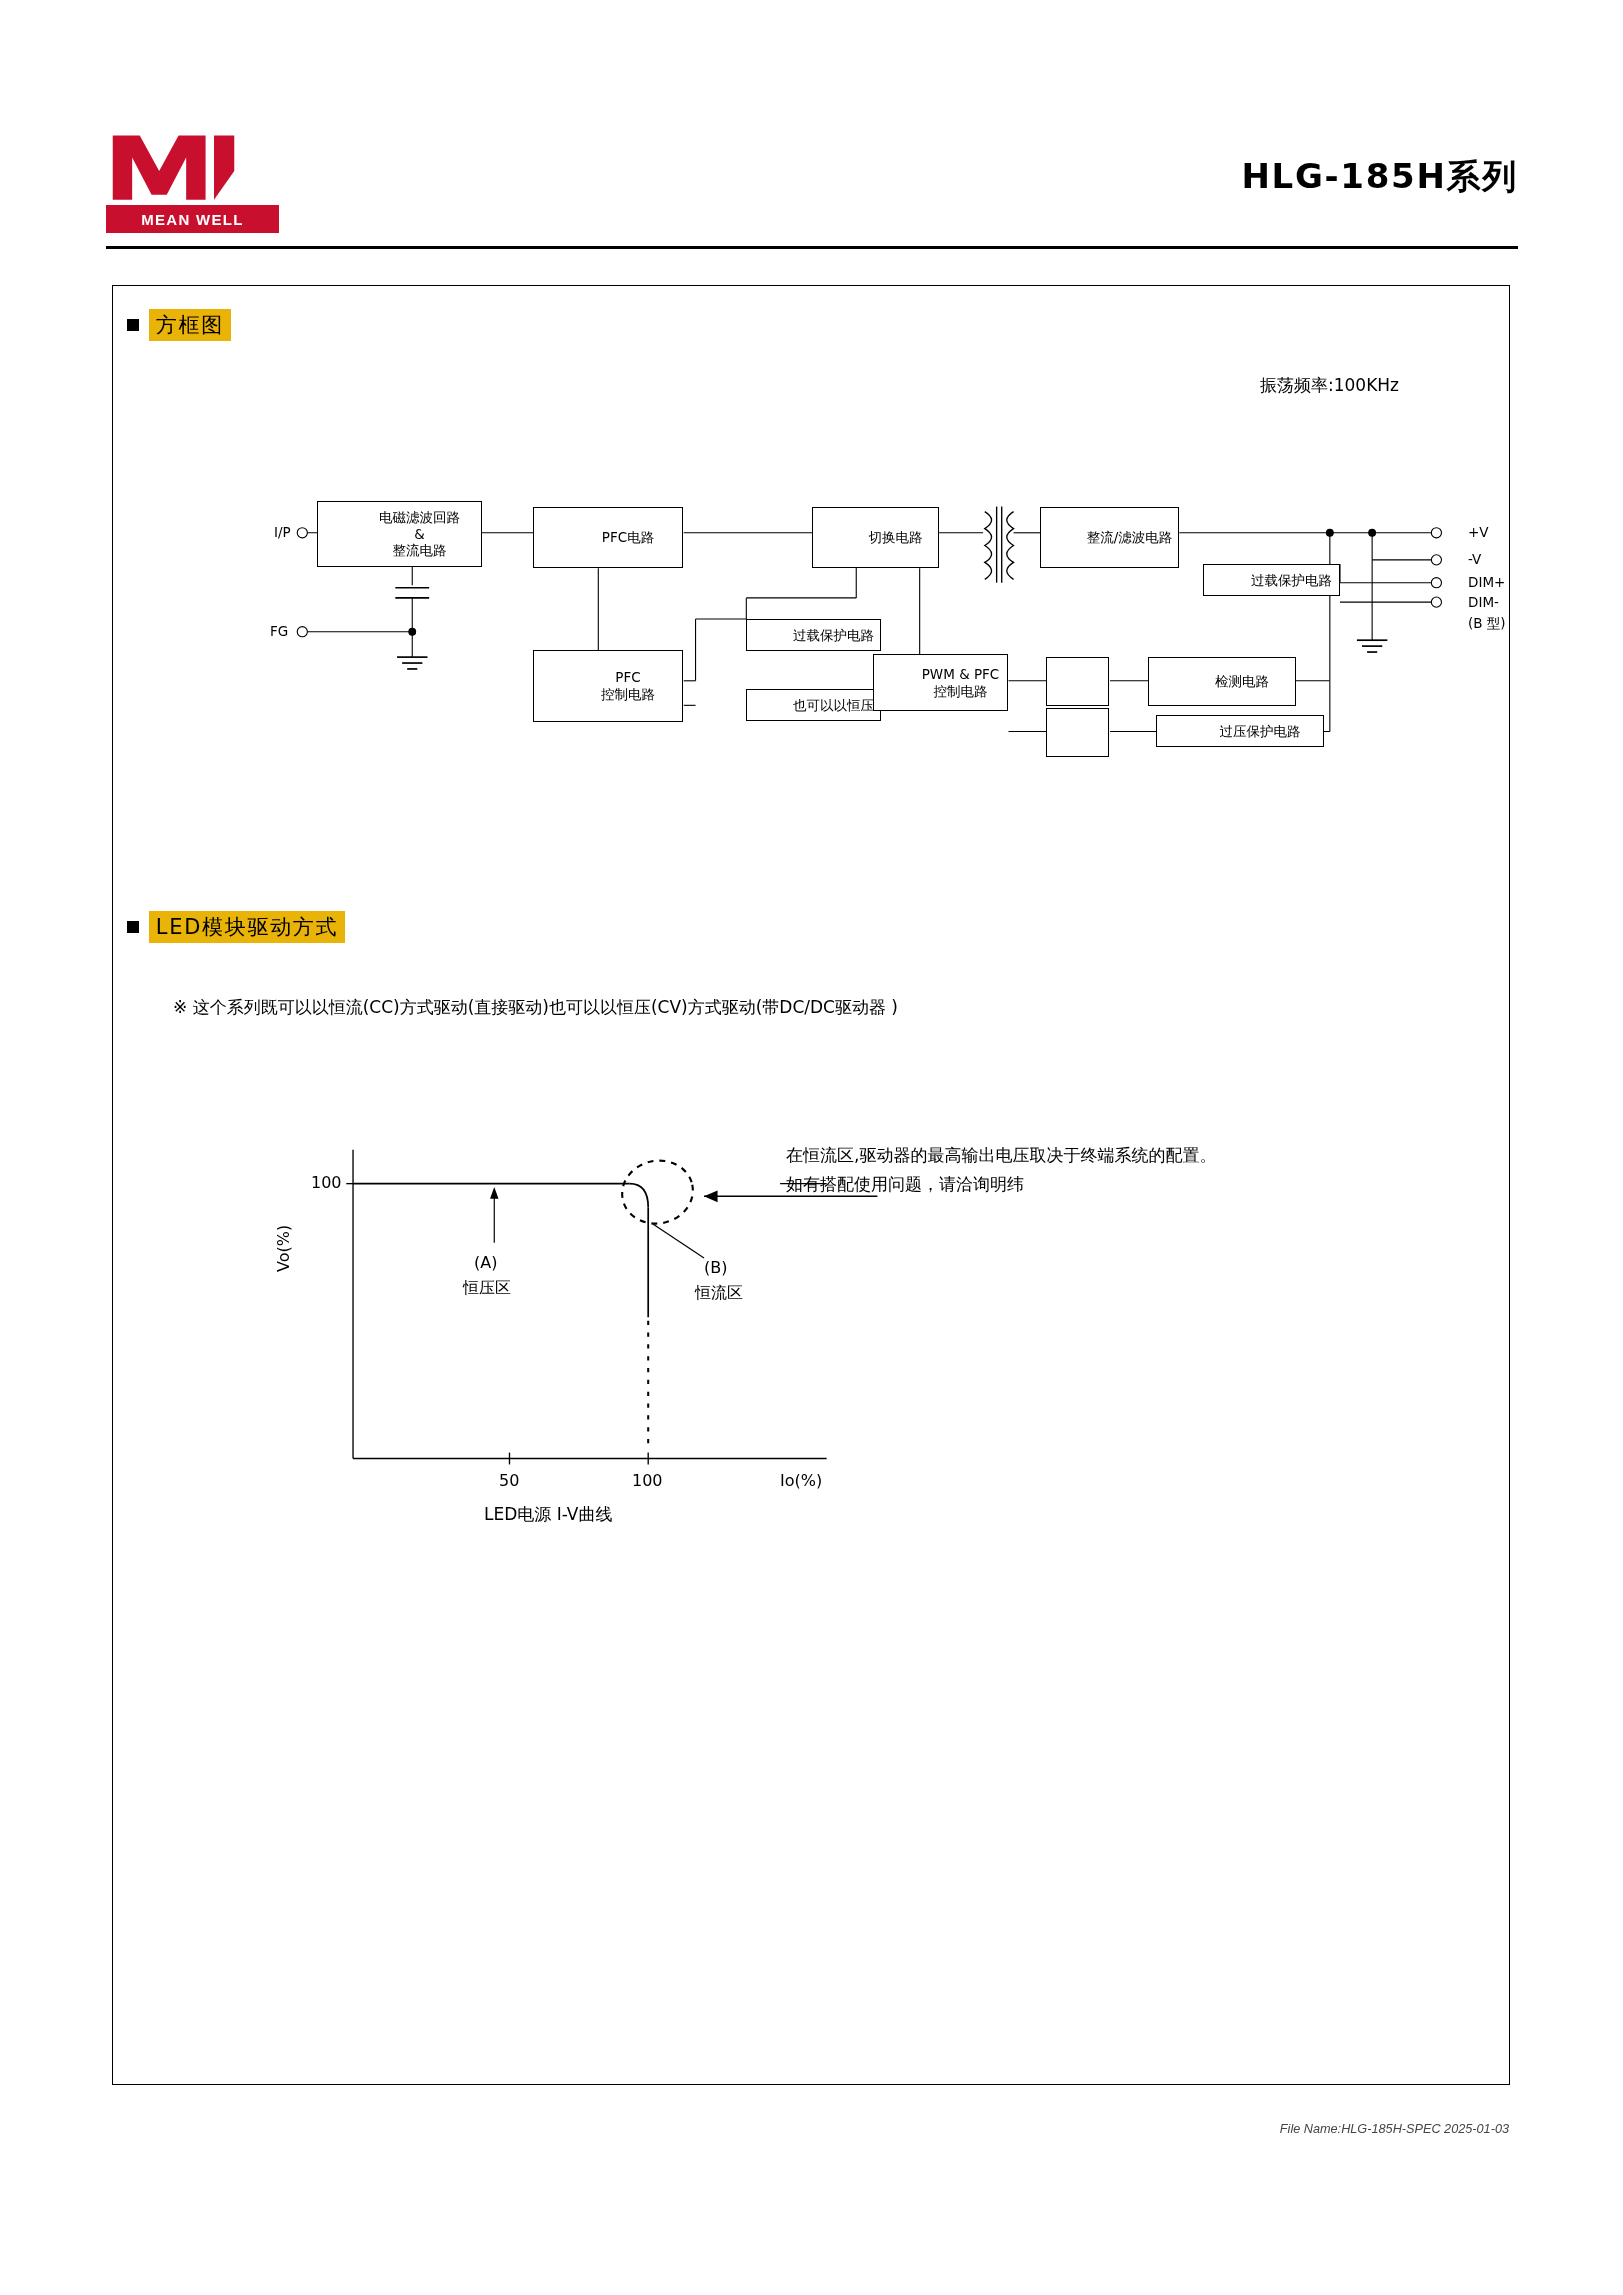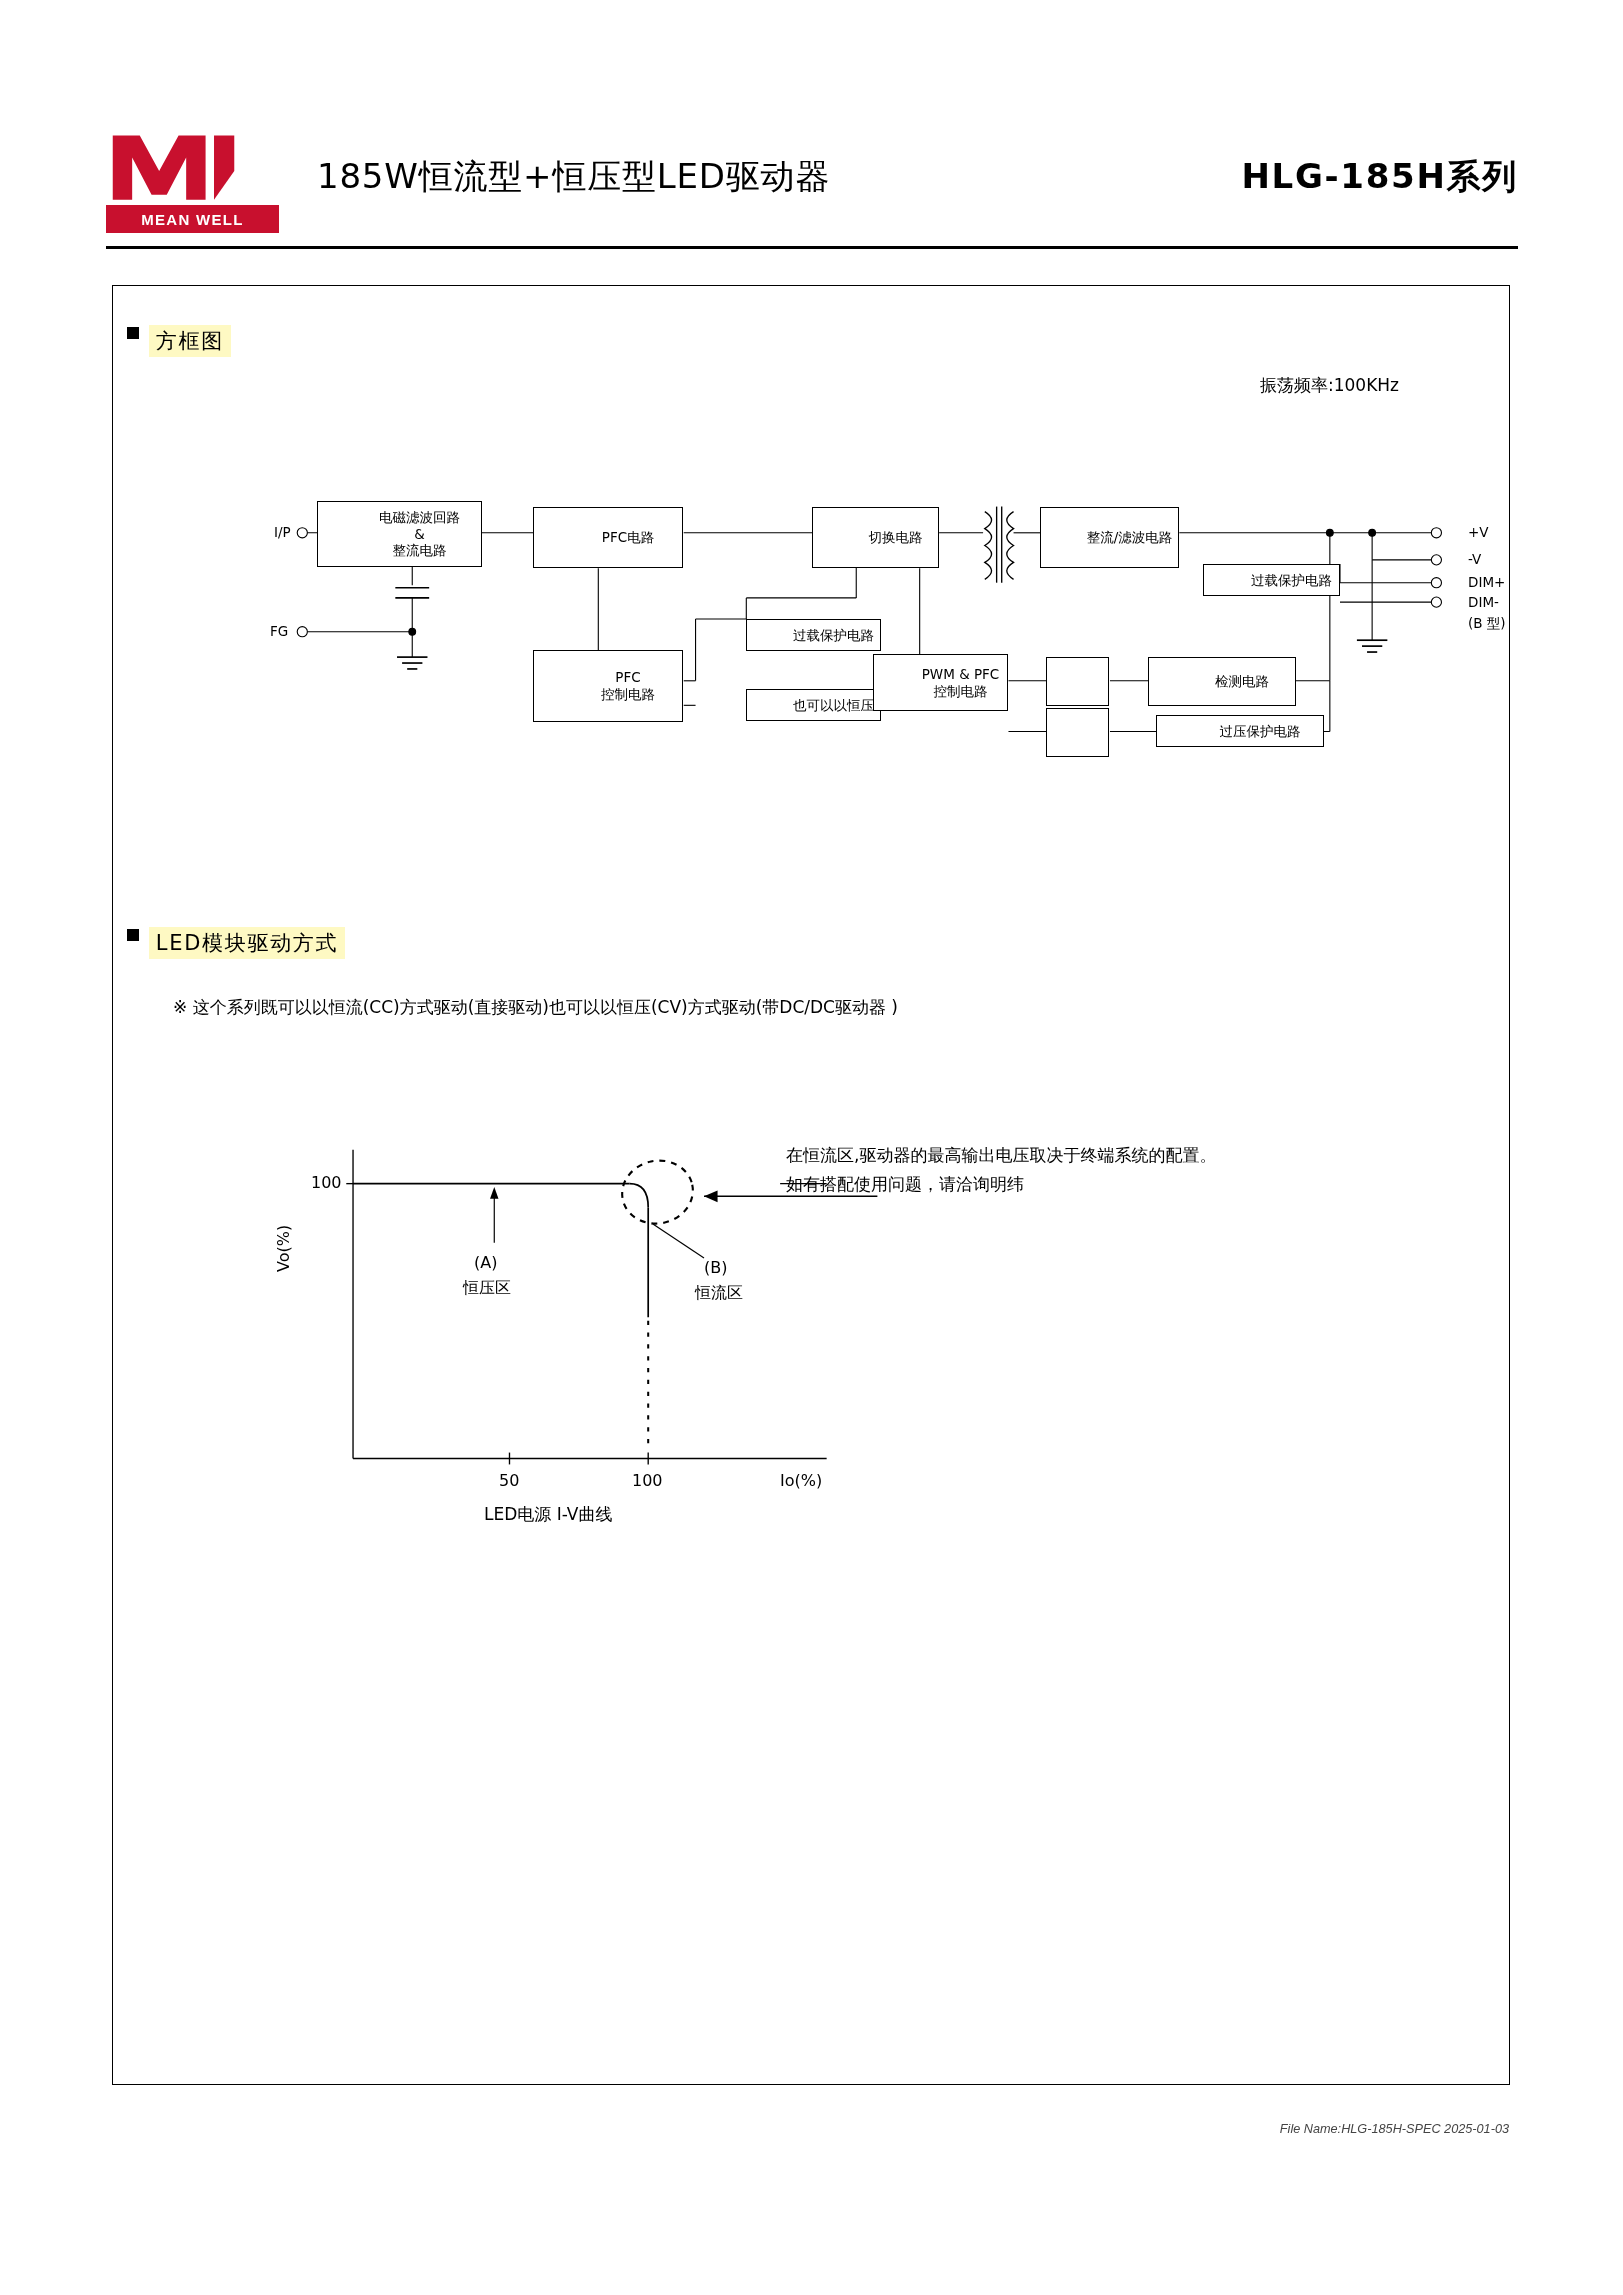--- a/index.html
+++ b/index.html
@@ -109,26 +109,25 @@
     gap: 10px;
     white-space: nowrap;
   }
   .section-head .bullet {
     width: 12px;
     height: 12px;
     background: #000;
     display: inline-block;
   }
   .section-head .label {
-    background: #fef9c3;
+    background: #eab308;
     padding: 1.7px 6.8px 2.5px 6.8px;
     font-size: 21px;
     letter-spacing: 1.7px;
     font-family: "DejaVu Sans", sans-serif;
-    margin-top: 16px;
   }
   #sec-blockdiagram { left: 127px; top: 309px; }
   #sec-ledmode { left: 127px; top: 911px; }
 
   .osc-freq {
     position: absolute;
     left: 1260px;
     top: 374px;
     font-size: 17px;
     font-family: "DejaVu Sans", sans-serif;
@@ -221,21 +220,20 @@
   <div class="header">
     <div class="logo-box">
       <div class="logo-mw">
         <svg width="173" height="78" viewBox="0 0 205 92">
           <path d="M8 86 L8 10 L40 10 L63 52 L86 10 L118 10 L118 86 L95 86 L95 36 L72 80 L54 80 L31 36 L31 86 Z" fill="#c8102e"></path>
           <path d="M128 10 L152 10 L152 52 L128 86 Z" fill="#c8102e"></path>
         </svg>
       </div>
       <div class="logo-meanwell">MEAN WELL</div>
     </div>
-    <div class="title-main">185W恒流型+恒压型LED驱动器</div>
     <div class="title-series">HLG-185H系列</div>
   </div>
   <div class="header-rule"></div>
 
   <div class="content-box"></div>
 
   <div class="section-head" id="sec-blockdiagram">
     <span class="bullet"></span>
     <span class="label">方框图</span>
   </div>

